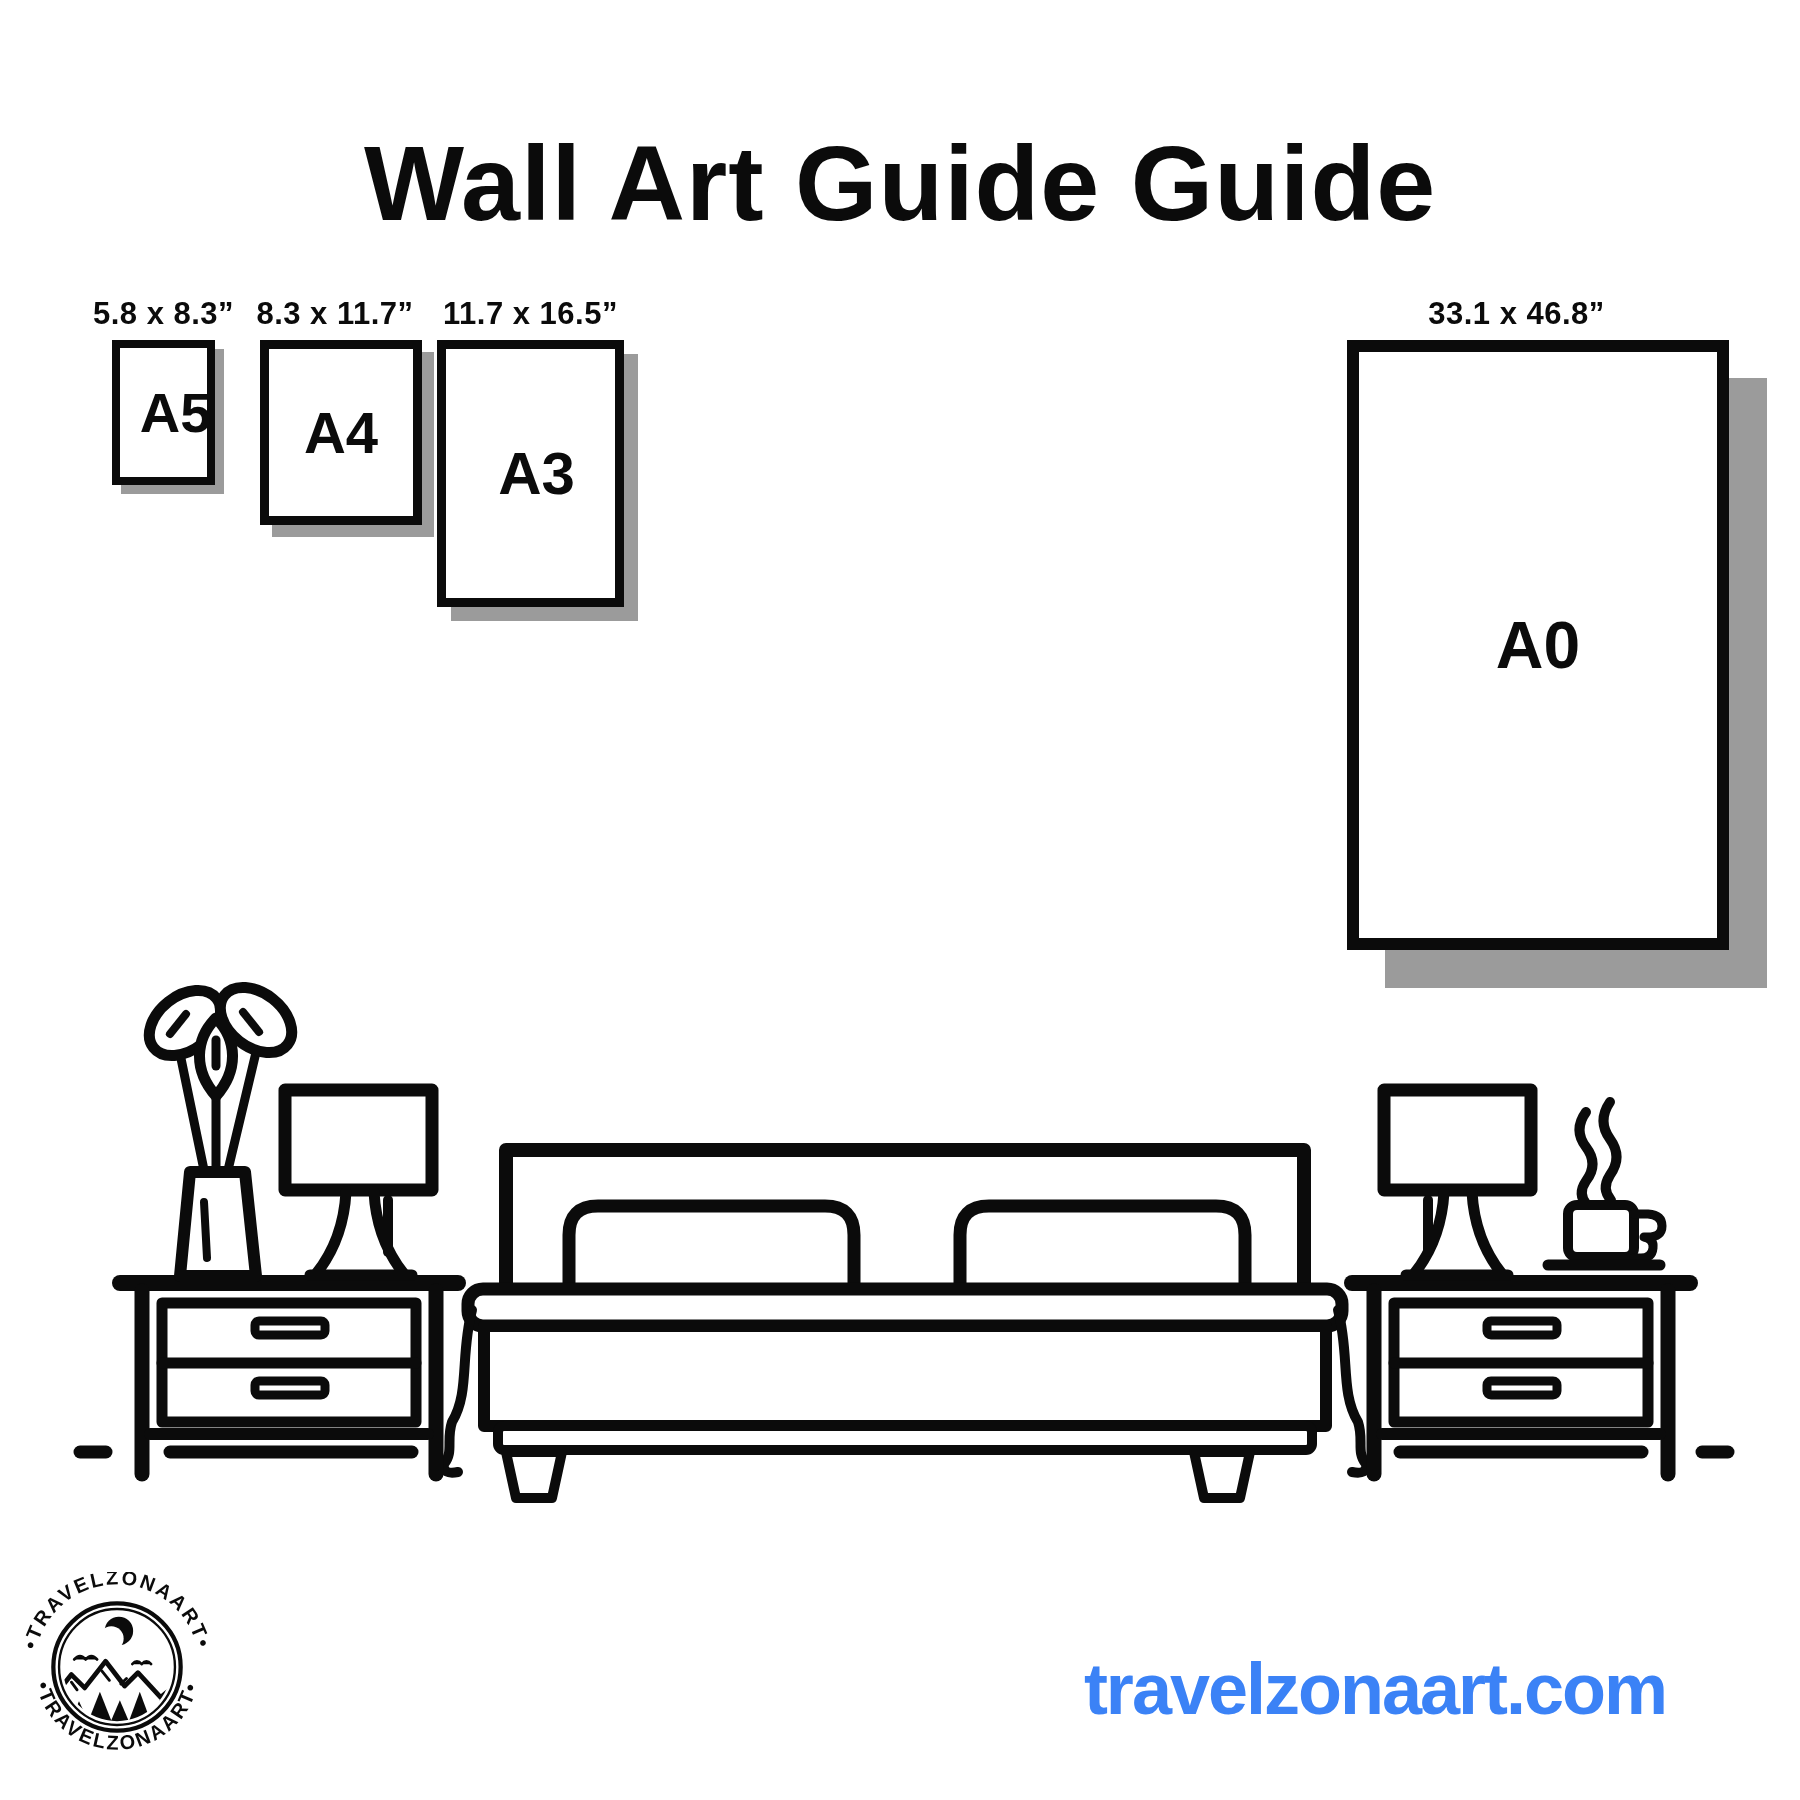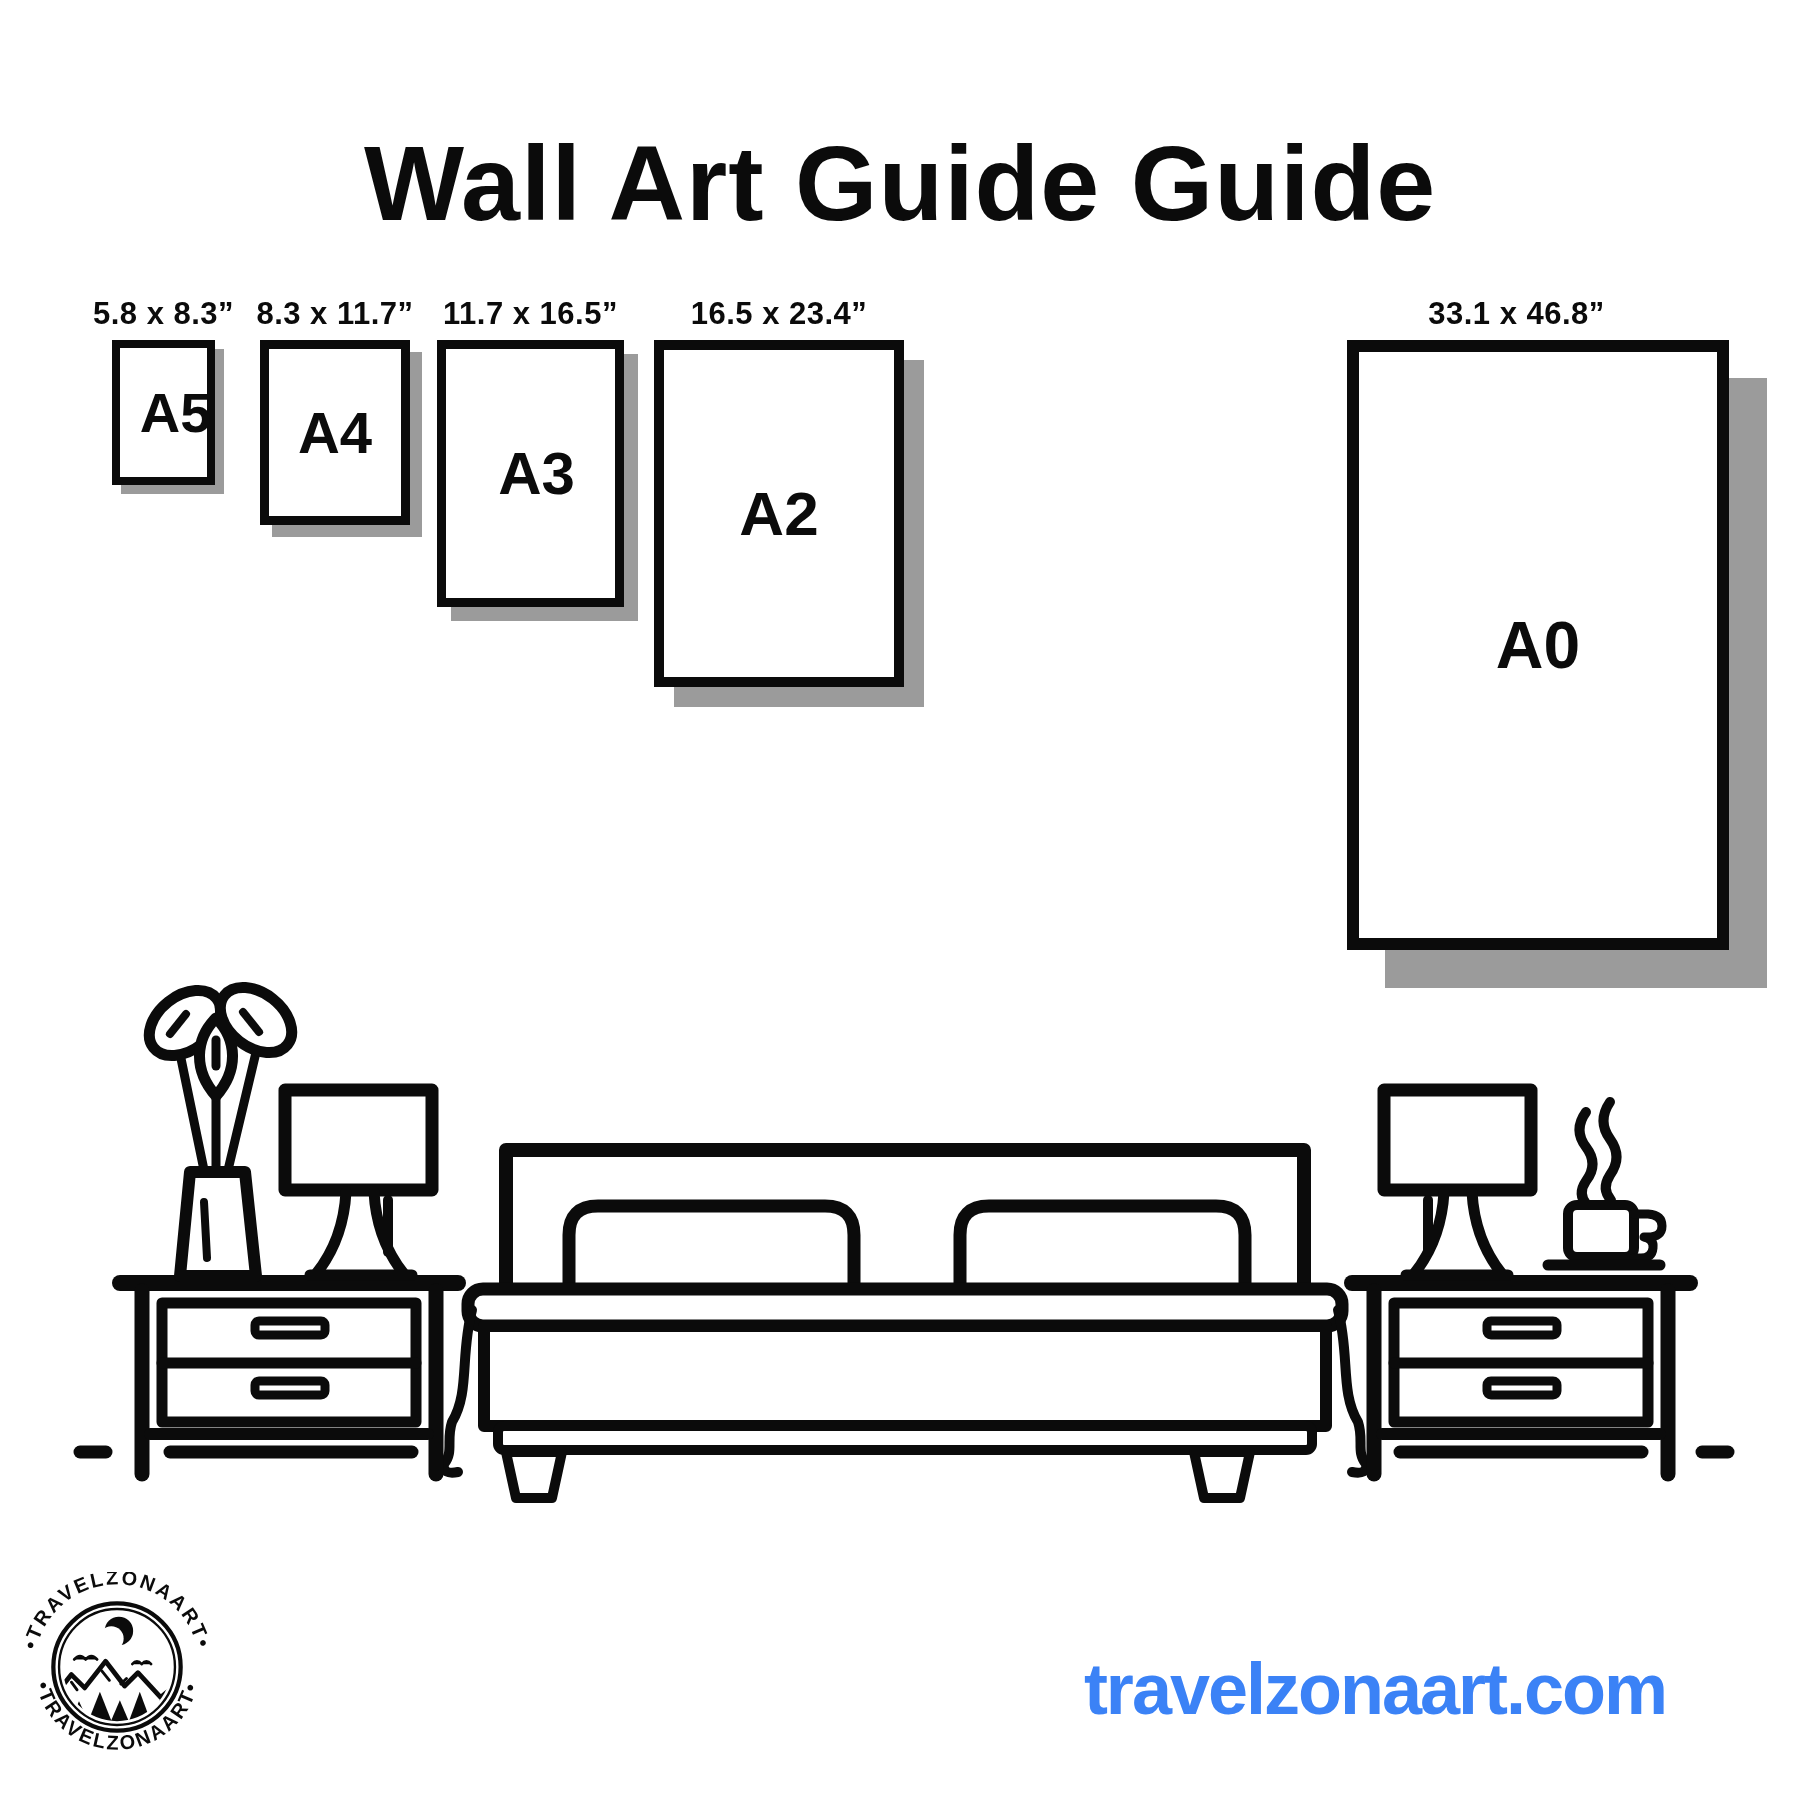--- a/index.html
+++ b/index.html
@@ -54,34 +54,28 @@
 
 <div class="frames-row" id="frames-root">
     <div class="frame-wrap" style="left: 112px; top: 340px; width: 103px;">
     <div class="frame-dim">5.8 x 8.3”</div>
     <div class="frame-box" style="width: 103px; height: 145px; border-width: 8px; box-shadow: rgb(155, 155, 155) 9px 9px 0px 0px; padding-left: 24px;">
       <span class="frame-letter" style="font-size: 56px;">A5</span>
     </div>
   </div>
     <div class="frame-wrap" style="left: 260px; top: 340px; width: 150px;">
     <div class="frame-dim">8.3 x 11.7”</div>
-    <div class="frame-box" style="width: 150px; height: 185px; border-width: 9px; box-shadow: rgb(155, 155, 155) 12px 12px 0px 0px;">
+    <div class="frame-box" style="width: 162px; height: 185px; border-width: 9px; box-shadow: rgb(155, 155, 155) 12px 12px 0px 0px;">
       <span class="frame-letter" style="font-size: 58px;">A4</span>
     </div>
   </div>
     <div class="frame-wrap" style="left: 437px; top: 340px; width: 187px;">
     <div class="frame-dim">11.7 x 16.5”</div>
     <div class="frame-box" style="width: 187px; height: 267px; border-width: 9px; box-shadow: rgb(155, 155, 155) 14px 14px 0px 0px; padding-left: 12px;">
       <span class="frame-letter" style="font-size: 60px;">A3</span>
-    </div>
-  </div>
-    <div class="frame-wrap" style="left: 654px; top: 340px; width: 250px;">
-    <div class="frame-dim">16.5 x 23.4”</div>
-    <div class="frame-box" style="width: 250px; height: 347px; border-width: 10px; box-shadow: rgb(155, 155, 155) 20px 20px 0px 0px;">
-      <span class="frame-letter" style="font-size: 62px;">A2</span>
     </div>
   </div>
     <div class="frame-wrap" style="left: 1304px; top: 340px; width: 382px; padding-left: 43px;">
     <div class="frame-dim">33.1 x 46.8”</div>
     <div class="frame-box" style="width: 382px; height: 610px; border-width: 12px; box-shadow: rgb(155, 155, 155) 38px 38px 0px 0px;">
       <span class="frame-letter" style="font-size: 66px;">A0</span>
     </div>
   </div>
   </div>
 

